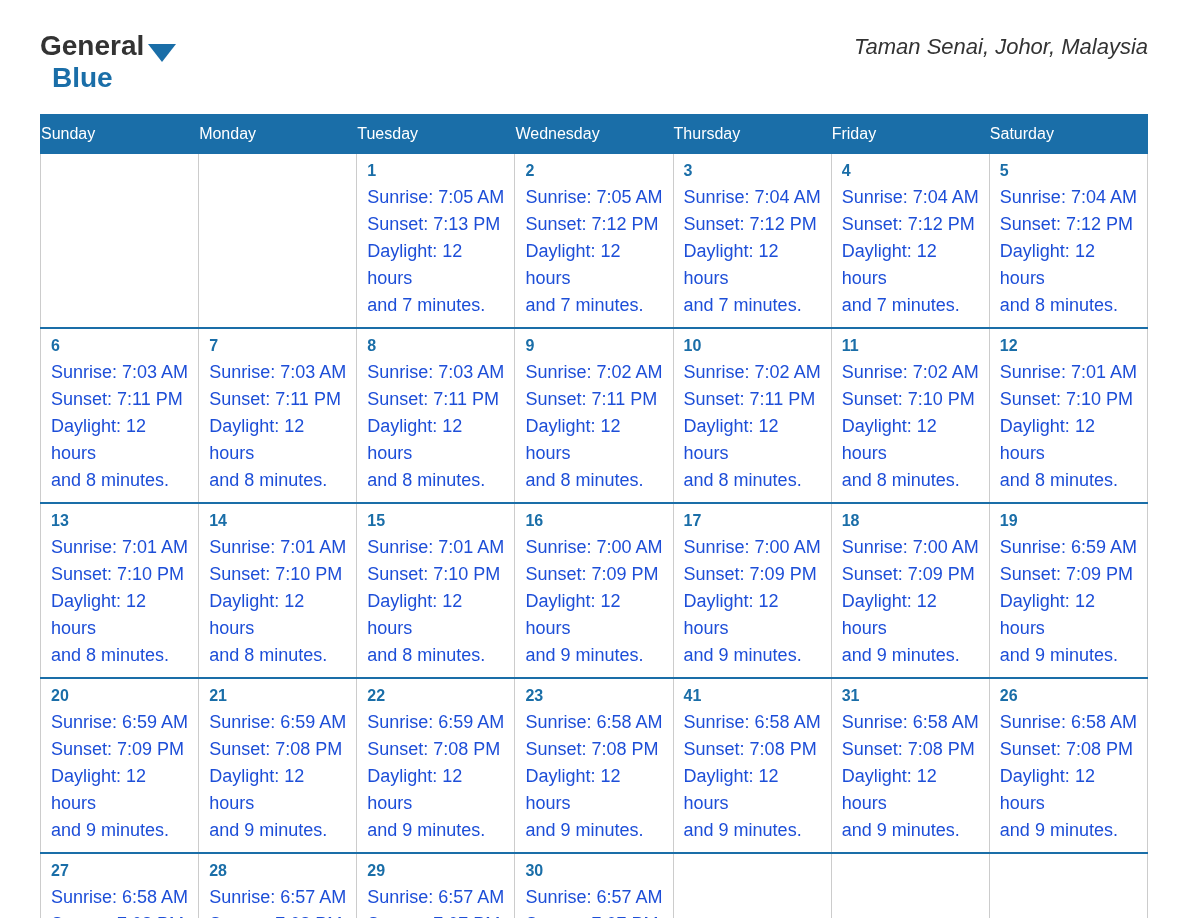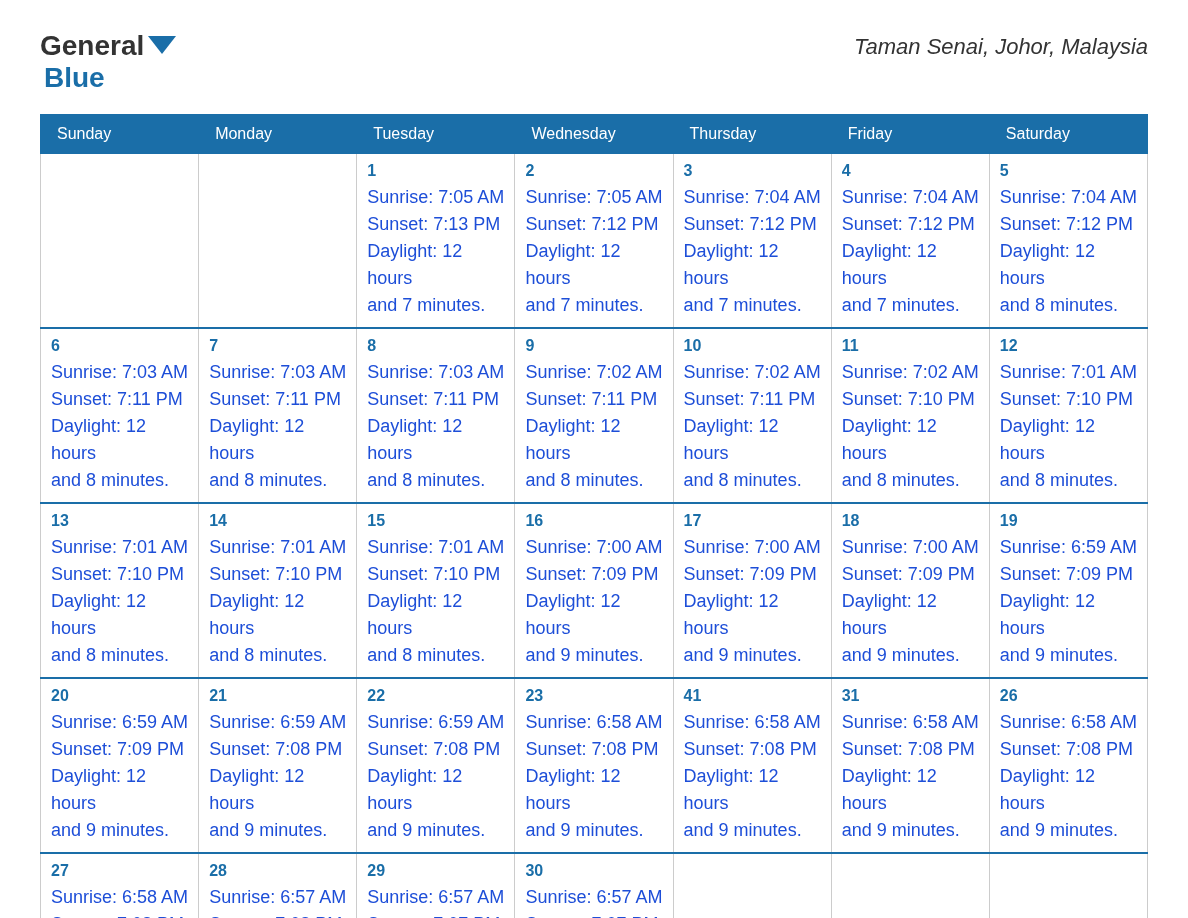--- a/index.html
+++ b/index.html
@@ -16,41 +16,41 @@
       align-items: flex-start;
       margin-bottom: 20px;
     }
     .logo {
       display: flex;
       flex-direction: column;
       align-items: flex-start;
     }
     .logo-top {
       display: flex;
-      align-items: flex-start;
+      align-items: flex-end;
     }
     .logo-general {
       font-size: 28px;
       font-weight: bold;
       color: #333;
     }
     .logo-arrow {
       width: 0;
       height: 0;
       border-left: 14px solid transparent;
       border-right: 14px solid transparent;
       border-top: 18px solid #1a6ea8;
       margin-left: 4px;
       margin-top: 6px;
     }
     .logo-blue {
       font-size: 28px;
       font-weight: bold;
       color: #1a6ea8;
-      margin-left: 4px;
+      margin-left: 12px;
     }
     .title-section {
       text-align: right;
     }
     .month-title {
       font-size: 52px;
       font-weight: normal;
       color: #222;
       line-height: 1.1;
     }
@@ -61,21 +61,21 @@
       font-style: italic;
     }
     .calendar {
       width: 100%;
       border-collapse: collapse;
       border: 1px solid #ccc;
     }
     .calendar th {
       background-color: #1a6ea8;
       color: #fff;
-      padding: 10px 16px;
+      padding: 10px 0;
       text-align: left;
       font-size: 16px;
       font-weight: normal;
       border: 1px solid #1a6ea8;
     }
     .calendar td {
       vertical-align: top;
       padding: 8px 10px;
       border: 1px solid #ccc;
       width: 14.28%;

